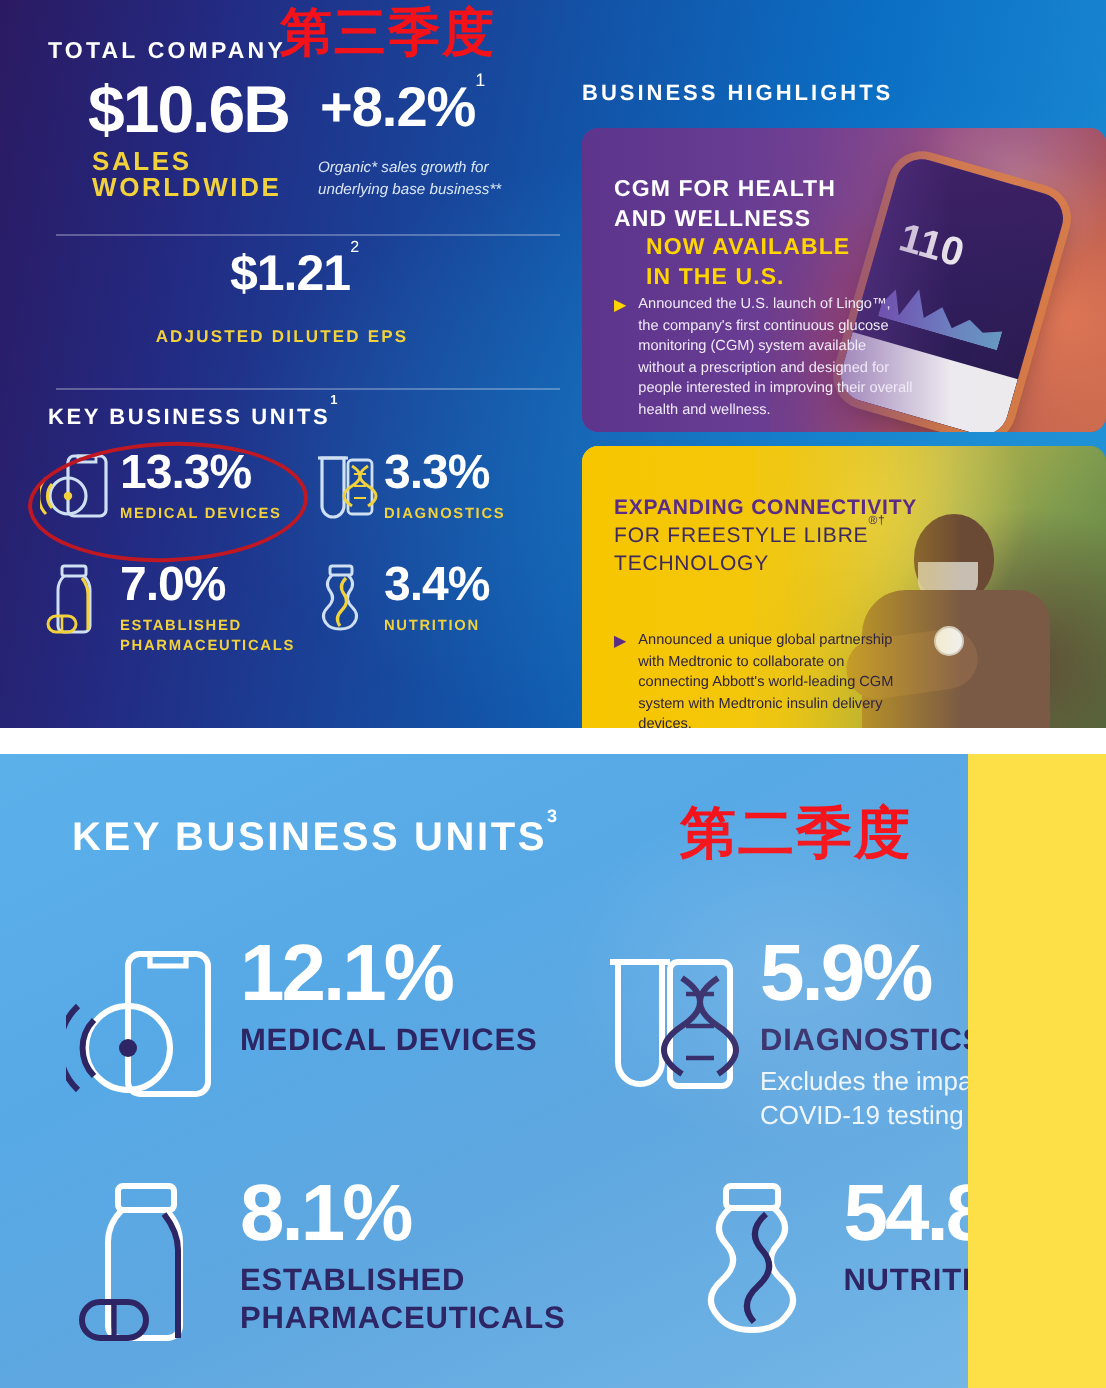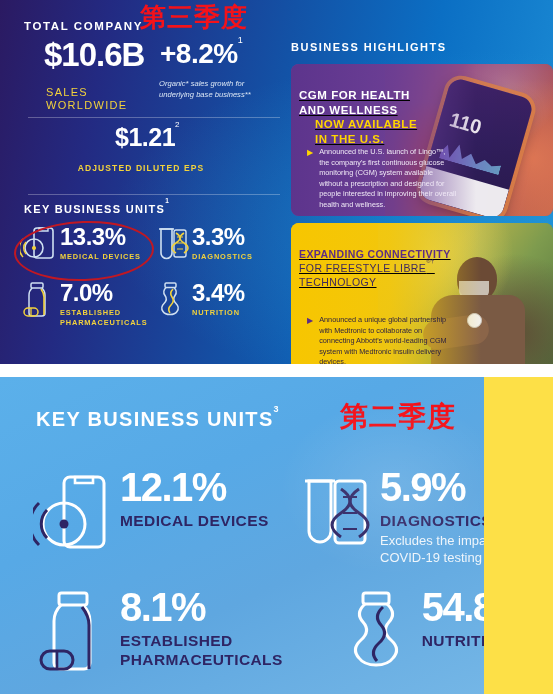--- a/index.html
+++ b/index.html
@@ -20,22 +20,22 @@
 
   .total-company{position:absolute;left:24px;top:20px;
      font-size:11.5px;font-weight:bold;letter-spacing:1.6px;color:#ffffff;}
 
   .cn-q3{position:absolute;left:140px;top:4px;font-size:26px;font-weight:bold;
      color:#f4121a;letter-spacing:1px;line-height:1;
      font-family:"DejaVu Sans","Liberation Sans",sans-serif;}
 
   .big-sales{position:absolute;left:44px;top:38px;font-size:33px;font-weight:bold;
      color:#fff;letter-spacing:-1px;line-height:1;}
-  .sales-label{position:absolute;left:46px;top:74px;font-size:11px;font-weight:normal;
-     letter-spacing:1.3px;color:#f2d23c;line-height:13px;margin-top:12px;}
+  .sales-label{position:absolute;left:46px;top:74px;font-size:13px;font-weight:bold;
+     letter-spacing:1.3px;color:#f2d23c;line-height:13px;}
 
   .growth{position:absolute;left:160px;top:40px;font-size:28px;font-weight:bold;
      color:#fff;letter-spacing:-0.5px;line-height:1;}
   .growth sup{font-size:9px;font-weight:normal;top:-1.1em;position:relative;}
   .growth-label{position:absolute;left:159px;top:78px;width:118px;font-size:7.6px;
      color:#dbe7f5;line-height:11px;font-style:italic;}
 
   .divider{position:absolute;height:1px;background:rgba(255,255,255,.28);}
   .div1{left:28px;top:117px;width:252px;}
   .div2{left:28px;top:194px;width:252px;}
@@ -86,21 +86,21 @@
      overflow:hidden;}
   .phone .glu{position:absolute;left:10px;top:30px;font-size:20px;font-weight:bold;
      color:#fff;opacity:.92;}
   .phone .wave{position:absolute;left:10px;top:60px;width:62px;height:22px;
      background:linear-gradient(90deg,rgba(140,120,230,.75),rgba(120,200,235,.75));
      clip-path:polygon(0 70%,8% 30%,16% 85%,26% 15%,36% 75%,48% 40%,60% 80%,72% 50%,85% 70%,100% 55%,100% 100%,0 100%);}
   .phone .bottom{position:absolute;left:0;bottom:0;width:100%;height:32px;background:#f2f3f6;}
   .card1 .shade{position:absolute;left:0;top:0;width:185px;height:100%;
      background:linear-gradient(90deg,rgba(92,52,140,.96) 0%,rgba(104,60,146,.86) 55%,rgba(120,70,140,0) 100%);}
 
-  .card-head{position:absolute;left:8px;top:24px;z-index:3;text-decoration:underline;}
+  .card-head{position:absolute;left:16px;top:24px;z-index:3;}
   .ch-l{font-size:11.5px;font-weight:bold;letter-spacing:.55px;color:#fff;line-height:14.5px;}
   .ch-hl{font-size:11.5px;font-weight:bold;letter-spacing:.55px;color:#ffd500;line-height:14.5px;padding-left:16px;}
   .card-bullet{position:absolute;left:16px;top:83px;width:150px;z-index:3;
      display:flex;gap:6px;}
   .bdot{flex:0 0 auto;color:#ffd500;font-size:8px;line-height:11px;}
   .btxt{font-size:7.3px;line-height:10.6px;color:#f0e9f6;}
 
   .card2{top:203px;height:152px;
      background:linear-gradient(100deg,#f5c400 0%,#f0c207 30%,#c8bb2a 52%,#8aa44a 72%,#5f8a45 100%);}
   .card2 .photo{position:absolute;right:0;top:0;width:175px;height:100%;

